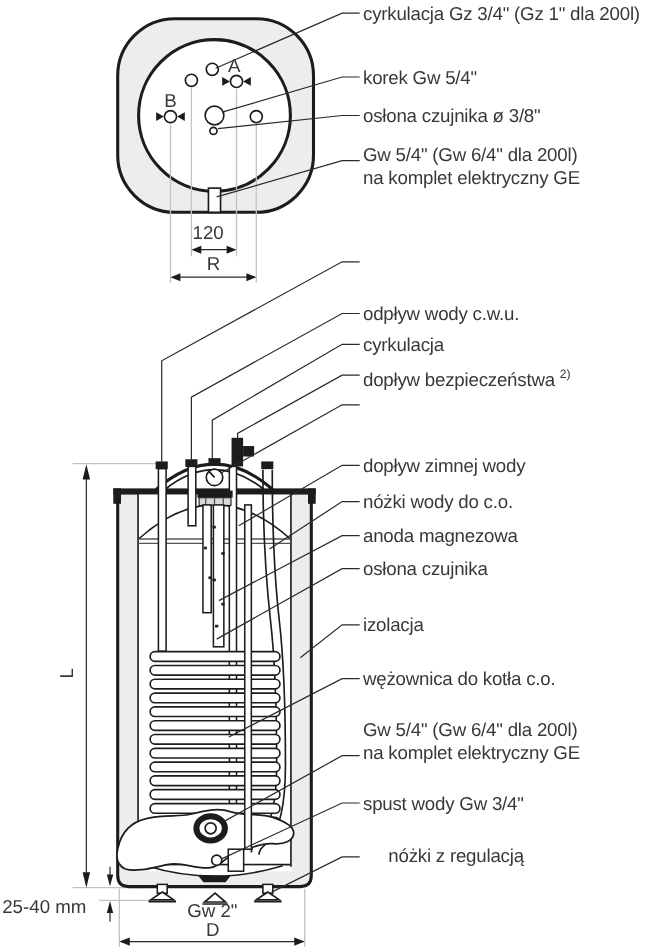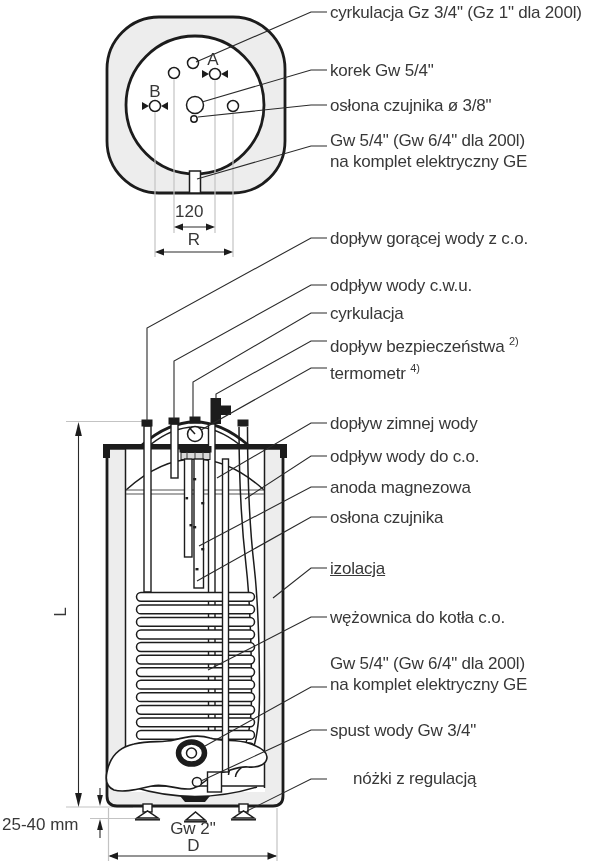--- a/index.html
+++ b/index.html
@@ -224,30 +224,28 @@
   </g>
 </svg>
 
 <div class="lbl" style="top:2px;"><span>cyrkulacja Gz 3/4" (Gz 1" dla 200l)</span></div>
 <div class="lbl" style="top:60px;"><span>korek Gw 5/4"</span></div>
 <div class="lbl" style="top:95px;"><span>osłona czujnika ø 3/8"</span></div>
 <div class="lbl" style="top:130px;">
       <div>Gw 5/4" (Gw 6/4" dla 200l)</div>
       <div>na komplet elektryczny GE</div>
     </div>
-<div class="lbl" style="top:228px;"><span>dopływ gorącej wody z c.o.</span></div>
 <div class="lbl" style="top:275px;"><span>odpływ wody c.w.u.</span></div>
 <div class="lbl" style="top:303px;"><span>cyrkulacja</span></div>
 <div class="lbl" style="top:331px;"><span>dopływ bezpieczeństwa </span><sup>2)</sup></div>
-<div class="lbl" style="top:358px;"><span>termometr </span><sup>4)</sup></div>
 <div class="lbl" style="top:413px;"><span>dopływ zimnej wody</span></div>
-<div class="lbl" style="top:446px;"><span>odpływ wody do c.o.</span></div>
+<div class="lbl" style="top:446px;"><span>nóżki wody do c.o.</span></div>
 <div class="lbl" style="top:477px;"><span>anoda magnezowa</span></div>
 <div class="lbl" style="top:507px;"><span>osłona czujnika</span></div>
-<div class="lbl" style="top:558px;text-decoration:underline;"><span>izolacja</span></div>
+<div class="lbl" style="top:558px;"><span>izolacja</span></div>
 <div class="lbl" style="top:607px;"><span>wężownica do kotła c.o.</span></div>
 <div class="lbl" style="top:653px;">
       <div>Gw 5/4" (Gw 6/4" dla 200l)</div>
       <div>na komplet elektryczny GE</div>
     </div>
 <div class="lbl" style="top:720px;"><span>spust wody Gw 3/4"</span></div>
 <div class="lbl" style="top:768px;margin-left:23px;"><span>nóżki z regulacją</span></div>
 
 <div class="dim ctr" style="left:206px;top:50px;width:14px;">A</div>
 <div class="dim ctr" style="left:148px;top:82px;width:14px;">B</div>

